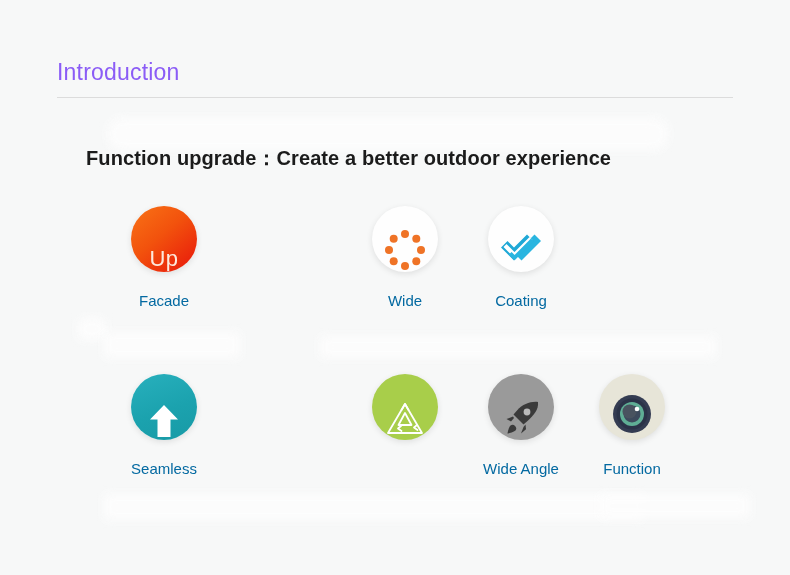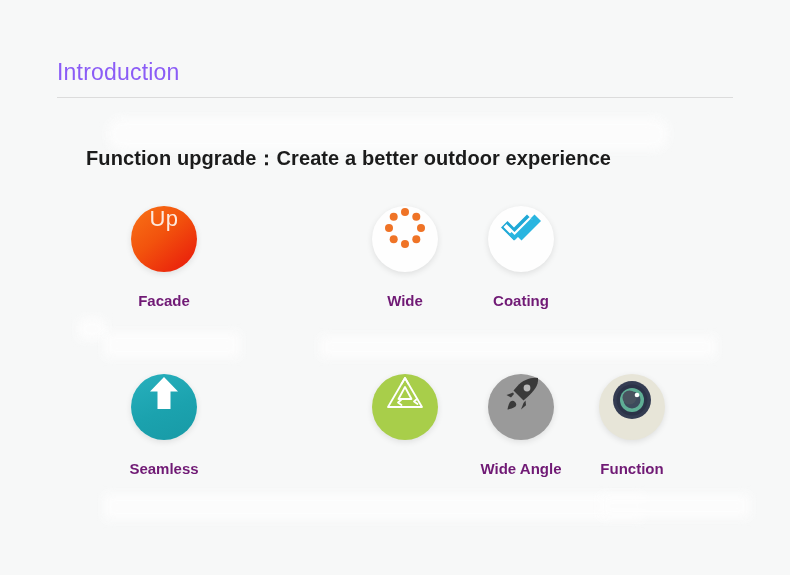--- a/index.html
+++ b/index.html
@@ -84,29 +84,29 @@
     text-align: center;
     top: 0;
   }
   .feature .badge {
     width: 66px;
     height: 66px;
     margin: 0 auto;
     border-radius: 50%;
     position: relative;
     display: flex;
-    align-items: flex-start;
+    align-items: flex-end;
     justify-content: center;
     box-shadow: 0 2px 6px rgba(0,0,0,.10);
   }
   .feature .caption {
     margin-top: 20px;
     font-size: 15px;
-    color: #701a75;
-    font-weight: 700;
+    color: #0369a1;
+    font-weight: 400;
     white-space: nowrap;
   }
 
   
   .c0 { left: 104px; }
   .c1 { left: 345px; }
   .c2 { left: 461px; }
   .c3 { left: 572px; }
 
   

